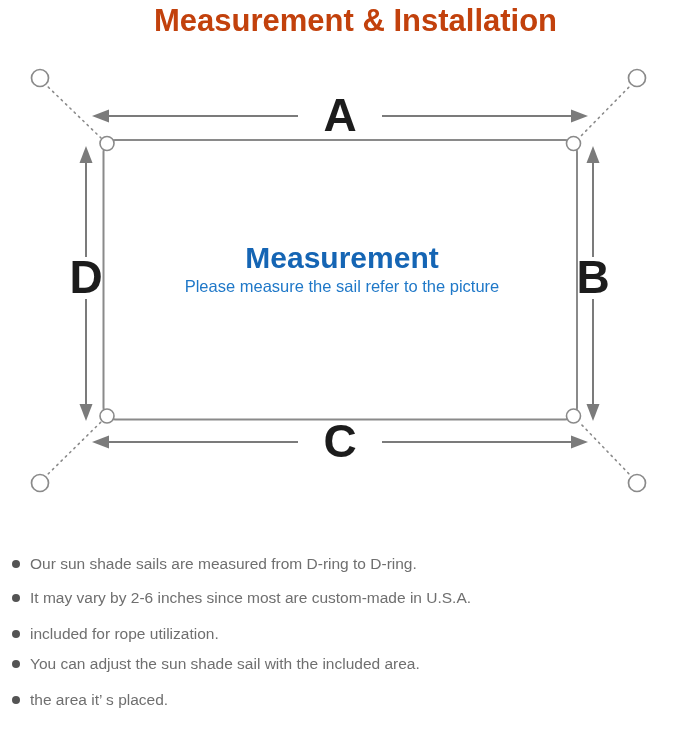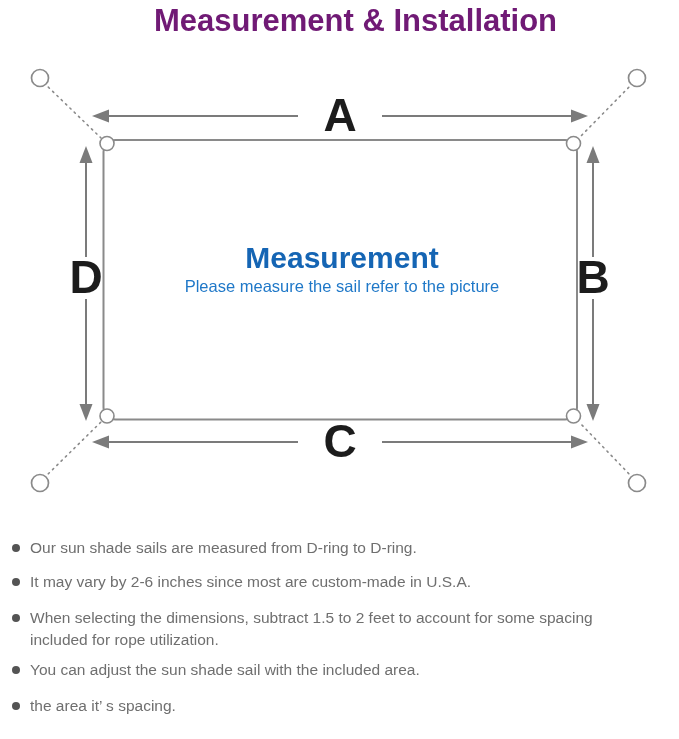--- a/index.html
+++ b/index.html
@@ -13,40 +13,40 @@
     overflow: hidden;
   }
   .page-title {
     position: absolute;
     top: 3px;
     left: 0;
     width: 100%;
     text-align: center;
     font-size: 31px;
     font-weight: 700;
-    color: #701a75;
+    color: #c2410c;
     letter-spacing: 0px;
     padding-left: 32px;
   }
   .diagram-svg {
     position: absolute;
     top: 60px;
     left: 0;
   }
   .bullets {
     position: absolute;
     top: 537px;
     left: 10px;
     width: 660px;
   }
   .bullet-row {
     display: flex;
     align-items: flex-start;
   }
-  .bullet-row.mb12 { margin-bottom: 12px; }
+  .bullet-row.mb12 { margin-bottom: 12px; margin-top: 16px; }
   .bullet-row.mb14 { margin-bottom: 14px; margin-top: 6px; }
   .bullet-row.mb8  { margin-bottom: 8px; }
   .bullet-dot {
     flex: 0 0 auto;
     width: 8px;
     height: 8px;
     border-radius: 50%;
     background: #545454;
     margin: 7px 10px 0 2px;
   }
@@ -138,33 +138,32 @@
     <div class="bullet-row mb14">
       <span class="bullet-dot"></span>
       <div class="bullet-text">
         <span>It may vary by 2-6 inches since most are custom-made in U.S.A.</span>
       </div>
     </div>
 
     <div class="bullet-row mb8">
       <span class="bullet-dot"></span>
       <div class="bullet-text">
-        <span>When selecting the dimensions, subtract 1.5 to 2 feet to account for some spacing</span>
         <span>included for rope utilization.</span>
       </div>
     </div>
 
     <div class="bullet-row mb14">
       <span class="bullet-dot"></span>
       <div class="bullet-text">
         <span>You can adjust the sun shade sail with the included area.</span>
       </div>
     </div>
 
     <div class="bullet-row">
       <span class="bullet-dot"></span>
       <div class="bullet-text">
-        <span>the area it’ s spacing.</span>
+        <span>the area it’ s placed.</span>
       </div>
     </div>
 
   </div>
 </div>
 
 </body></html>

